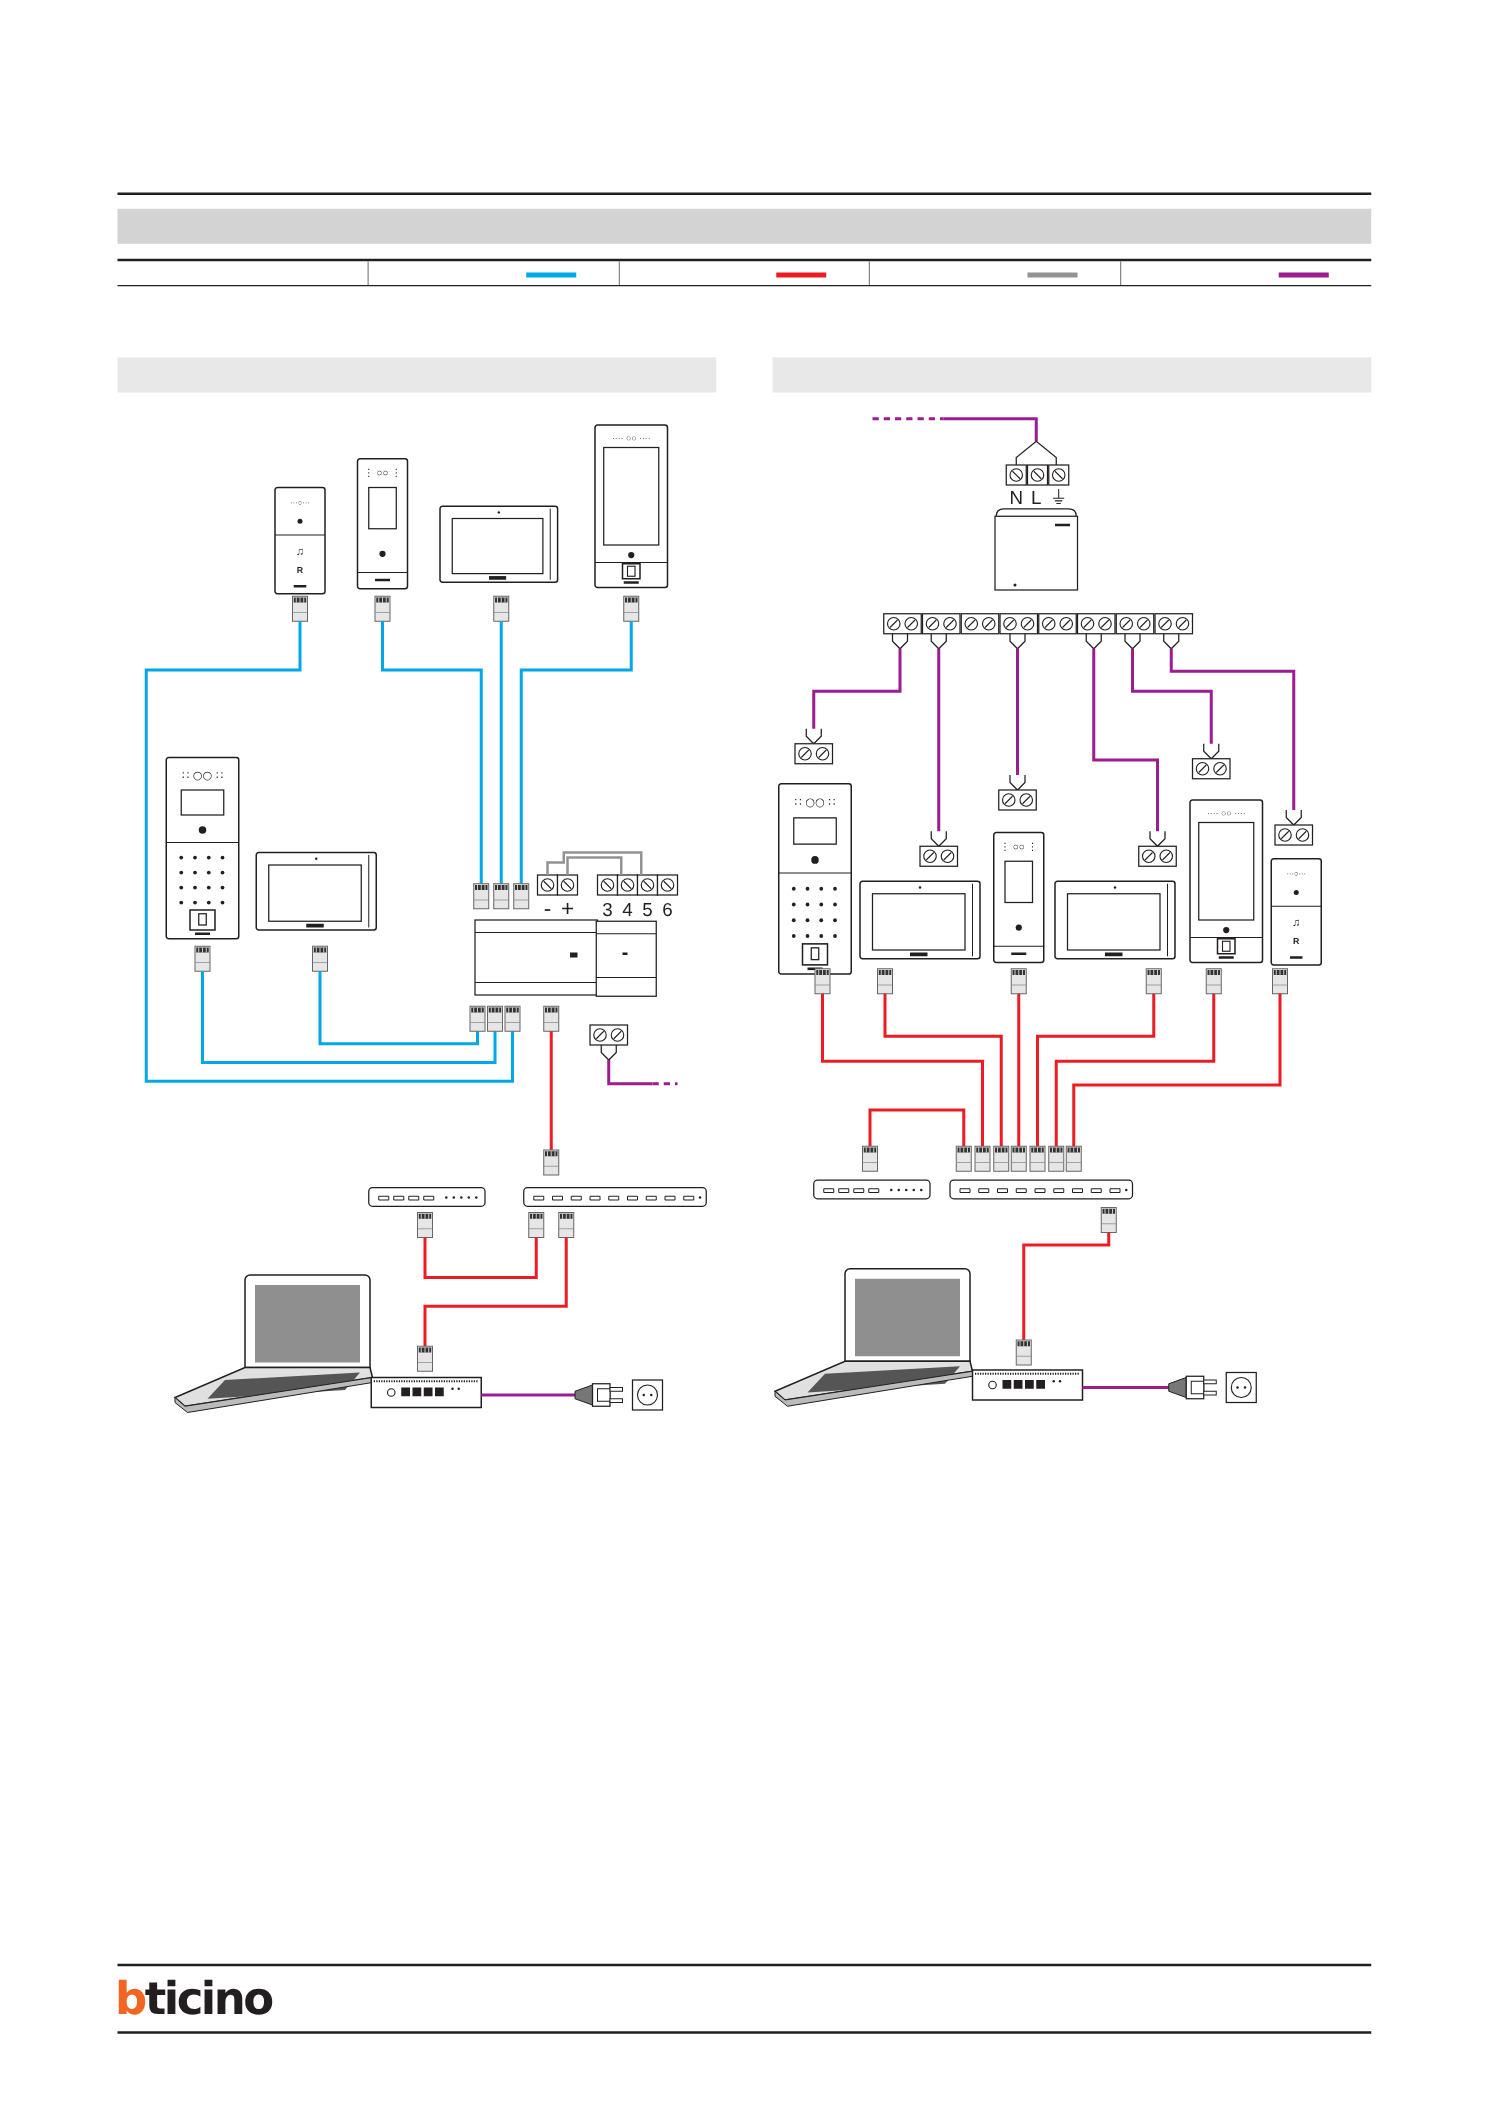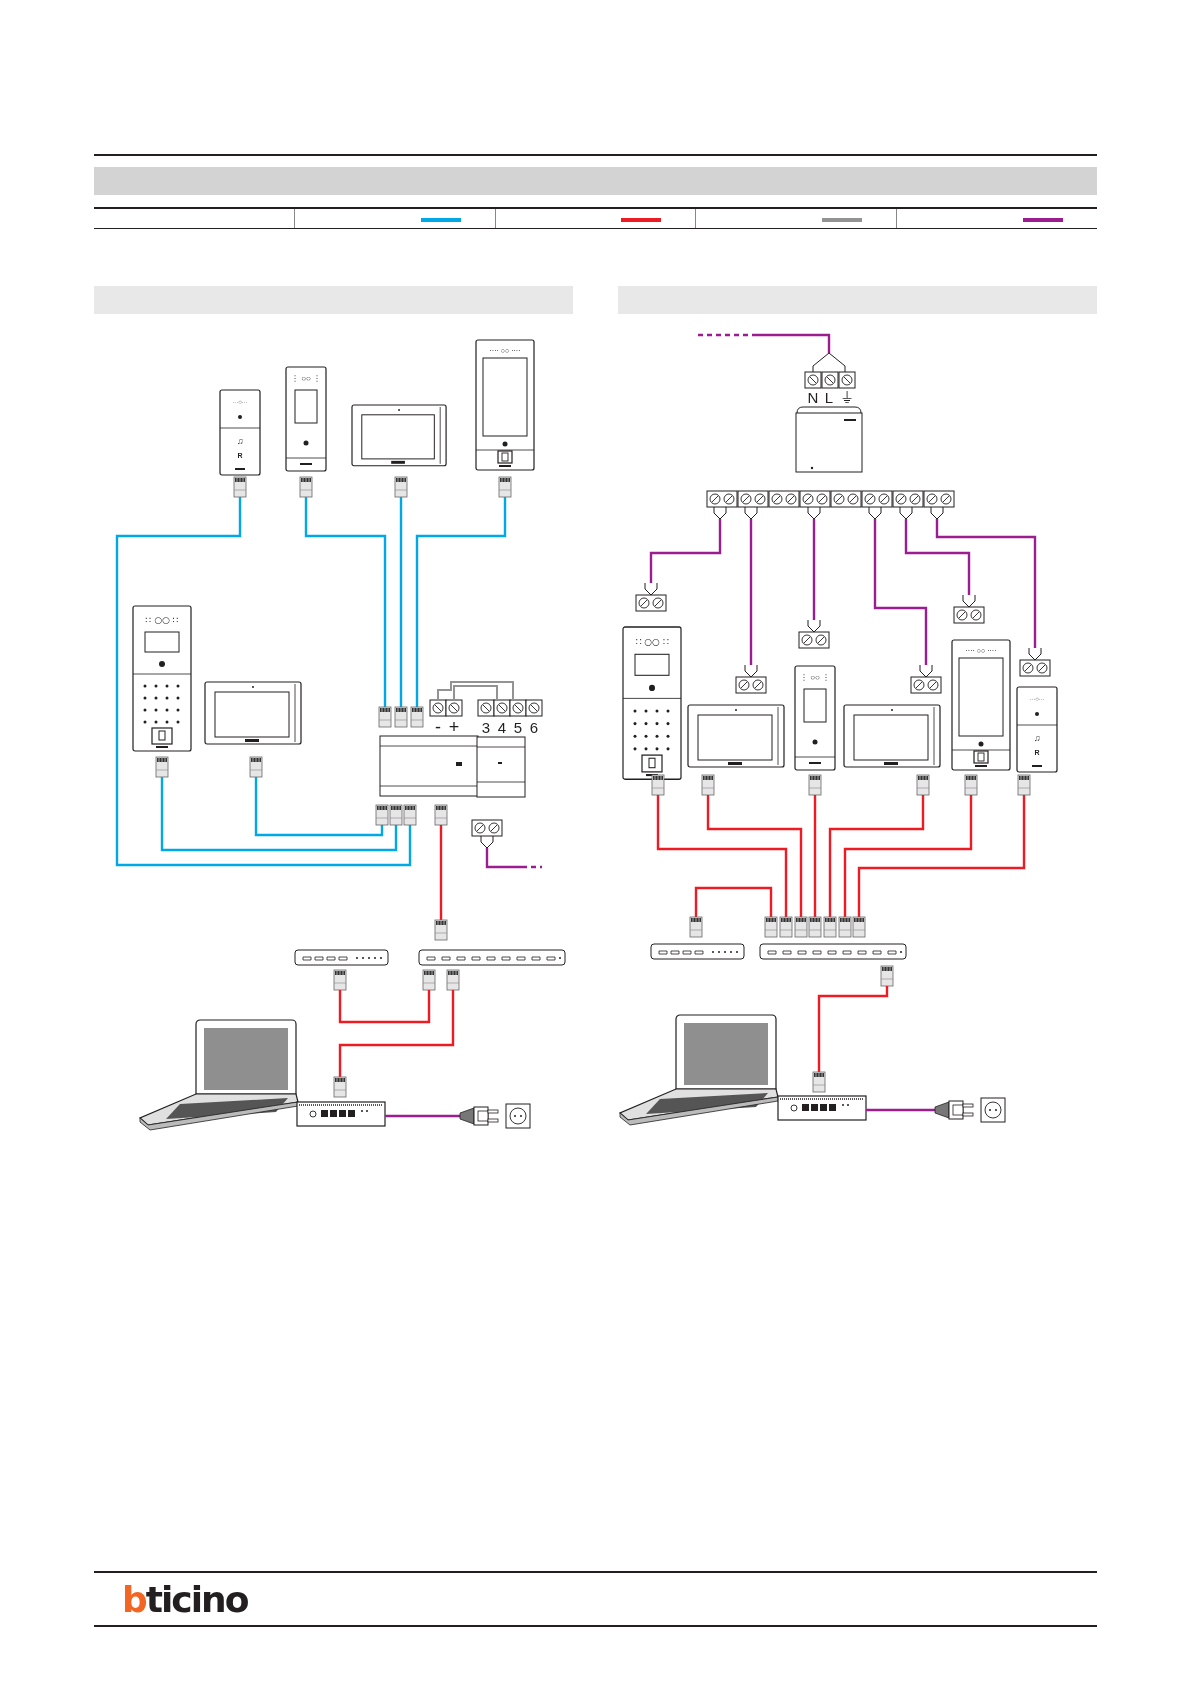--- a/index.html
+++ b/index.html
@@ -7,21 +7,21 @@
   .abs { position:absolute; }
   .rule-top { left:94px; top:154px; width:1003px; height:2px; background:#231f20; }
   .title-bar { left:94px; top:167px; width:1003px; height:28px; background:#d3d3d3; }
   .legend { left:94px; top:207px; width:1003px; height:19px; border-top:2px solid #231f20; border-bottom:1px solid #231f20; display:flex; }
   .legend-cell { flex:1; position:relative; border-left:1px solid #888; }
   .legend-cell:first-child { border-left:none; }
   .legend-swatch { position:absolute; right:34px; top:9px; width:40px; height:4px; }
   .section-head { top:286px; height:28px; background:#e8e8e8; }
   .diagram { position:absolute; left:0; top:0; }
   .footer-rule { left:94px; height:2px; width:1003px; background:#231f20; }
-  .logo { left:92px; top:1582px; font-family:"DejaVu Sans", sans-serif; font-weight:bold; font-size:36px; letter-spacing:-2px; line-height:36px;margin-left:30px; }
+  .logo { left:92px; top:1582px; font-family:"DejaVu Sans", sans-serif; font-weight:bold; font-size:36px; letter-spacing:-2px; line-height:36px; }
   .logo .b { color:#f26522; }
   .logo .rest { color:#231f20; }
 </style>
 </head>
 <body>
 
 <div class="abs rule-top"></div>
 <div class="abs title-bar"><span></span></div>
 
 <div class="abs legend">

